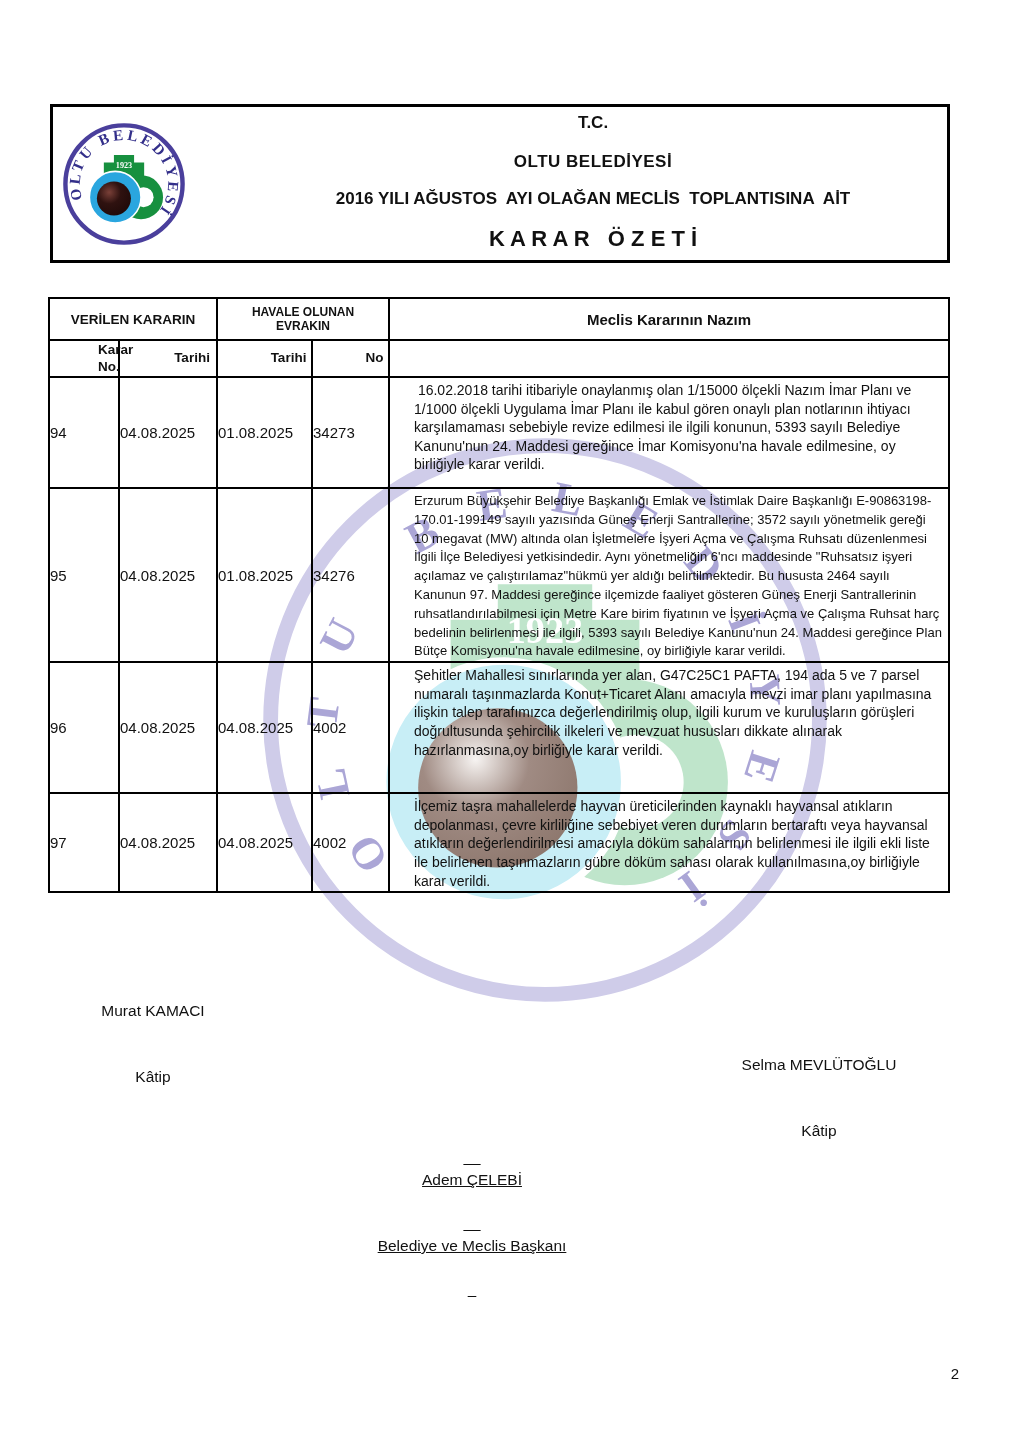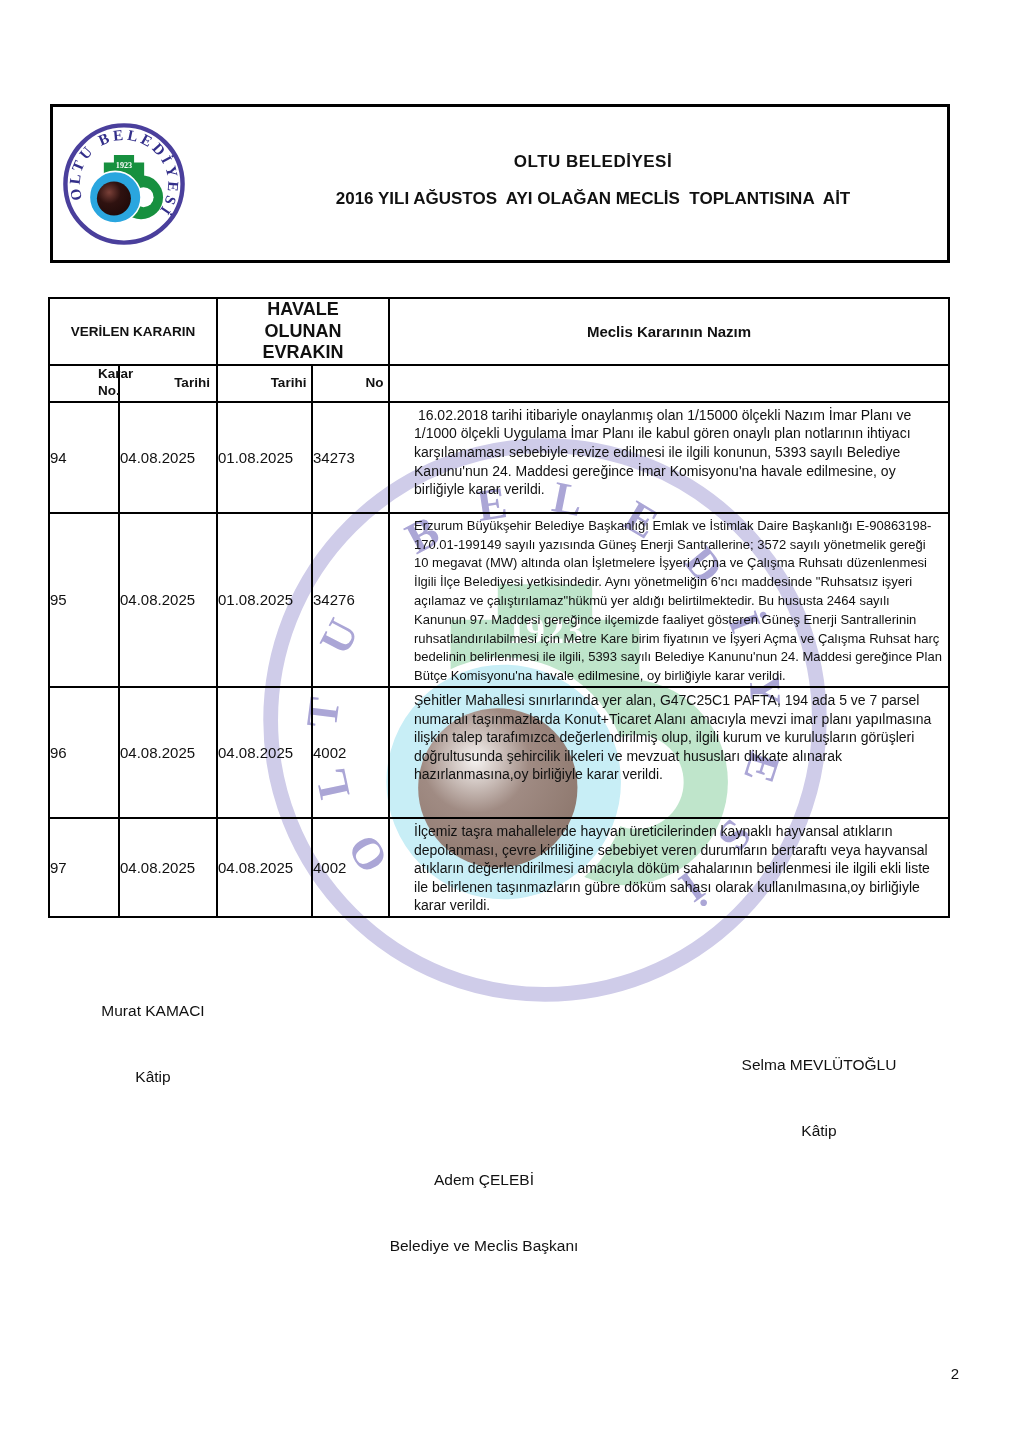--- a/index.html
+++ b/index.html
@@ -36,38 +36,38 @@
   
   .tbl-wrap { left: 48px; top: 297px; z-index: 1; }
   table.decisions { border-collapse: collapse; table-layout: fixed; width: 900px; }
   .decisions th, .decisions td {
     border: 2px solid #000;
     background: transparent;
     font-family: "Liberation Sans", sans-serif;
   }
   .decisions thead th { font-weight: bold; text-align: center; vertical-align: middle; }
   .th-group  { font-size: 13.5px; height: 42px; }
-  .th-havale { font-size: 18px; line-height: 1.2; padding: 0 20px; }
+  .th-havale { font-size: 12px; line-height: 1.2; padding: 0 20px; }
   .th-ozet   { font-size: 15px; }
   .th-col    { font-size: 13.5px; height: 37px; line-height: 1.25; padding-left: 48px; }
   .num  { text-align: left; vertical-align: middle; font-size: 15px; }
   .ozet { vertical-align: top; text-align: left; padding: 3px 6px 0 24px;
           font-size: 14px; line-height: 18.6px; white-space: pre-wrap; }
   tr.row-95 .ozet { font-size: 13px; line-height: 18.8px; }
   tr.row-94 { height: 111px; }
   tr.row-95 { height: 155px; }
   tr.row-96 { height: 131px; }
   tr.row-97 { height: 99px; }
 
   
   .sig { position: absolute; z-index: 1; text-align: center; transform: translateX(-50%);
          font-size: 15.5px; line-height: 22px; white-space: pre; }
   .sig-left   { left: 153px; top: 956px; }
   .sig-right  { left: 819px; top: 1010px; }
-  .sig-center { left: 484px; top: 1125px; }
+  .sig-center { left: 472px; top: 1125px; text-decoration: underline; }
 
   .page-number { position: absolute; left: 940px; top: 1365px; width: 30px;
                  text-align: center; font-size: 15px; z-index: 1; }
 </style>
 </head>
 <body>
 
 <div class="page">
 
   <div class="layer watermark">
@@ -107,22 +107,24 @@
     <text font-family="'Liberation Serif', serif" font-weight="bold" font-size="24" letter-spacing="5" fill="#332f8a">
       <textPath href="#tph" startOffset="50%" text-anchor="middle">OLTU BELEDİYESİ</textPath>
     </text>
     <path d="M68,118 V66 H84 V54 H116 V66 H132 V118 Z" fill="#17903f"></path>
     <circle cx="127" cy="121" r="35" fill="#17903f"></circle>
     <circle cx="131" cy="121" r="16" fill="#ffffff"></circle>
     <text x="100" y="74" font-family="'Liberation Serif', serif" font-weight="bold" font-size="13" fill="#ffffff" text-anchor="middle">1923</text>
     <circle cx="86" cy="121" r="41" fill="#2aa6df" stroke="#ffffff" stroke-width="2.5"></circle>
     <circle cx="84" cy="123" r="27" fill="url(#pgh)"></circle>
   </svg></div>
+    <div class="hdr-text hdr-tc">T.C.</div>
     <div class="hdr-text hdr-org">OLTU BELEDİYESİ</div>
     <div class="hdr-text hdr-line3">2016 YILI AĞUSTOS  AYI OLAĞAN MECLİS  TOPLANTISINA  AİT</div>
+    <div class="hdr-text hdr-title">K A R A R   Ö Z E T İ</div>
   </div>
 
   <div class="layer tbl-wrap">
     <table class="decisions">
       <colgroup>
         <col style="width:70px">
           <col style="width:98px">
           <col style="width:95px">
           <col style="width:77px">
           <col style="width:560px">

